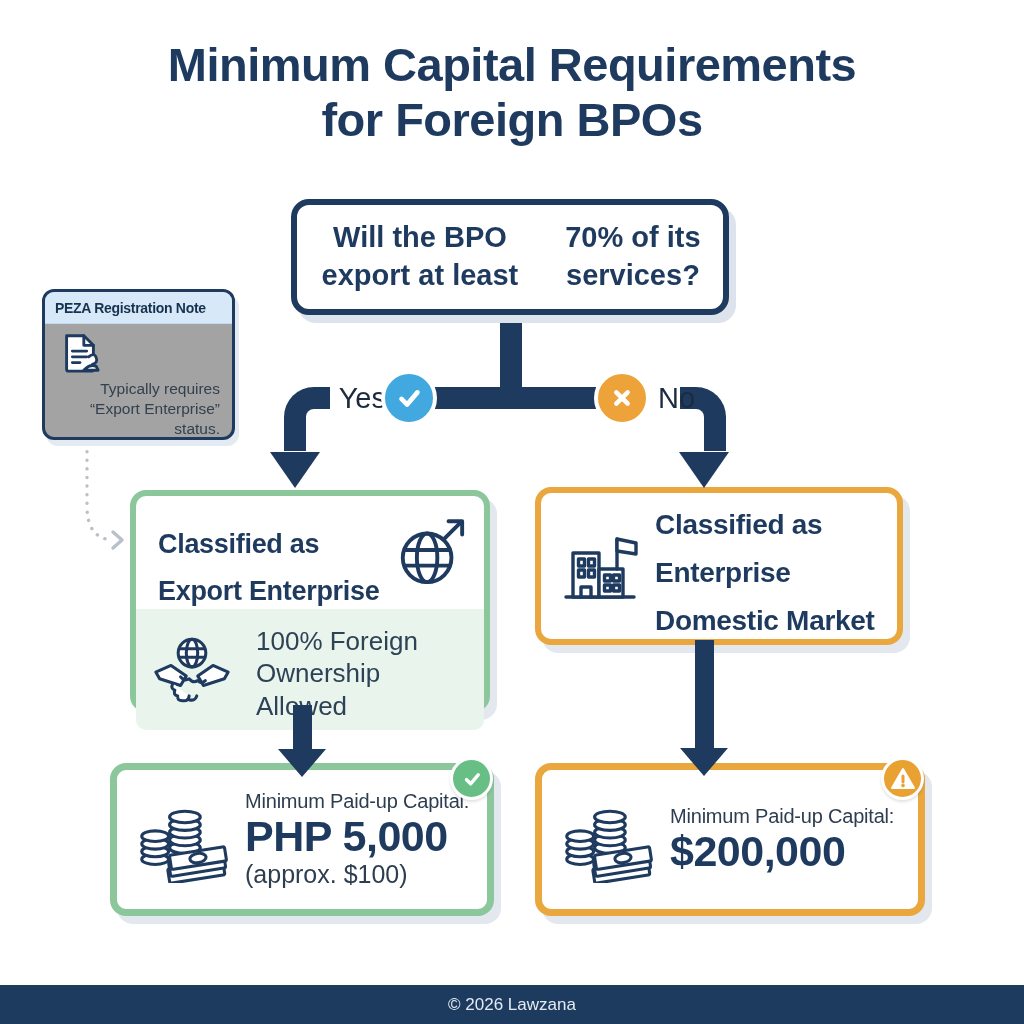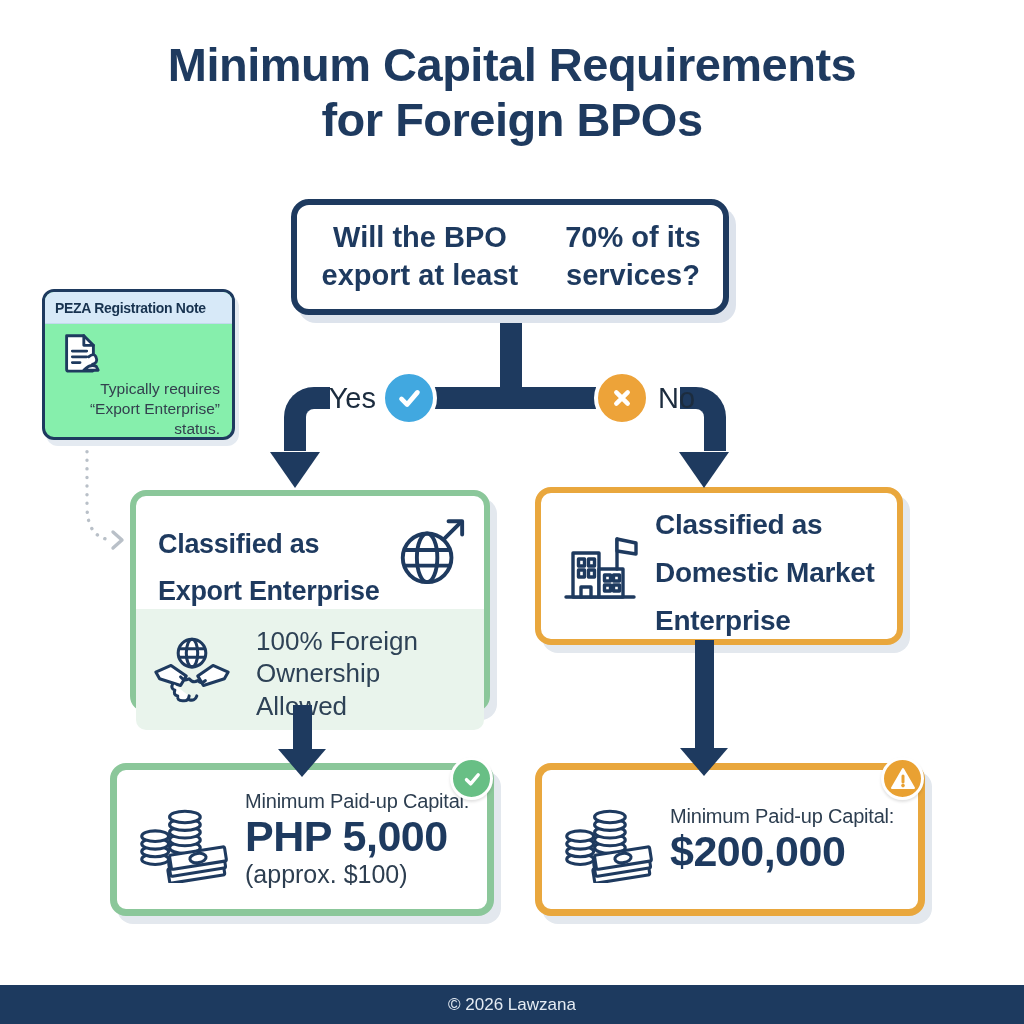--- a/index.html
+++ b/index.html
@@ -36,25 +36,25 @@
   .shaft-l2{left:293px;top:705px;width:19px;height:46px;z-index:3;}
   .ah-l2{left:278px;top:749px;border-left-width:24px;border-right-width:24px;border-top-width:28px;}
   .shaft-r2{left:695px;top:640px;width:19px;height:110px;z-index:3;}
   .ah-r2{left:680px;top:748px;border-left-width:24px;border-right-width:24px;border-top-width:28px;}
 
   .branch-circle{width:56px;height:56px;border-radius:50%;border:4px solid #ffffff;
     display:flex;align-items:center;justify-content:center;z-index:4;}
   .yes-circle{left:381px;top:370px;background:#41a8e0;}
   .no-circle{left:594px;top:370px;background:#eda339;}
   .branch-label{font-size:29px;color:#1c2c3e;top:382px;z-index:4;}
-  .yes-label{left:318px;width:58px;text-align:right;}
+  .yes-label{left:328px;width:58px;text-align:right;}
   .no-label{left:658px;}
 
   
-  .peza{left:42px;top:289px;width:193px;height:151px;background:#86efac;
+  .peza{left:42px;top:289px;width:193px;height:151px;background:#a3a3a3;
     border:3px solid #1e3a5f;border-radius:12px;box-shadow:4px 6px 0 #e4eaf1;overflow:hidden;z-index:2;}
   .peza-header{background:#d7e9f8;padding:8px 10px 7px;font-weight:bold;font-size:14px;
     letter-spacing:-0.3px;color:#17324f;border-bottom:1px solid #c3d9ee;}
   .peza-body{padding:7px 12px 6px;}
   .peza-text{font-size:15.5px;line-height:1.3;color:#33404e;margin-top:4px;}
   .peza-text span{display:block;text-align:right;}
   .dashes{left:68px;top:440px;z-index:1;}
 
   
   .class-box{background:#fff;border-radius:16px;z-index:2;}
@@ -203,22 +203,22 @@
         <rect x="43.5" y="48" width="6" height="6"></rect>
           <rect x="52.5" y="48" width="6" height="6"></rect>
         <rect x="43.5" y="58" width="6" height="6"></rect>
           <rect x="52.5" y="58" width="6" height="6"></rect>
         <path d="M56 42 V12"></path>
         <path d="M56 12 L75 16 V27 L56 24 Z" fill="#fff"></path>
       </svg>
     </span>
     <div class="class-title">
       <span>Classified as</span>
+      <span>Enterprise</span>
       <span>Domestic Market</span>
-      <span>Enterprise</span>
     </div>
   </div>
 
   <div class="abs navy shaft-l2"></div>
   <div class="abs ah ah-l2"></div>
   <div class="abs navy shaft-r2"></div>
   <div class="abs ah ah-r2"></div>
 
   <div class="abs cap-box cap-export">
     <span>

